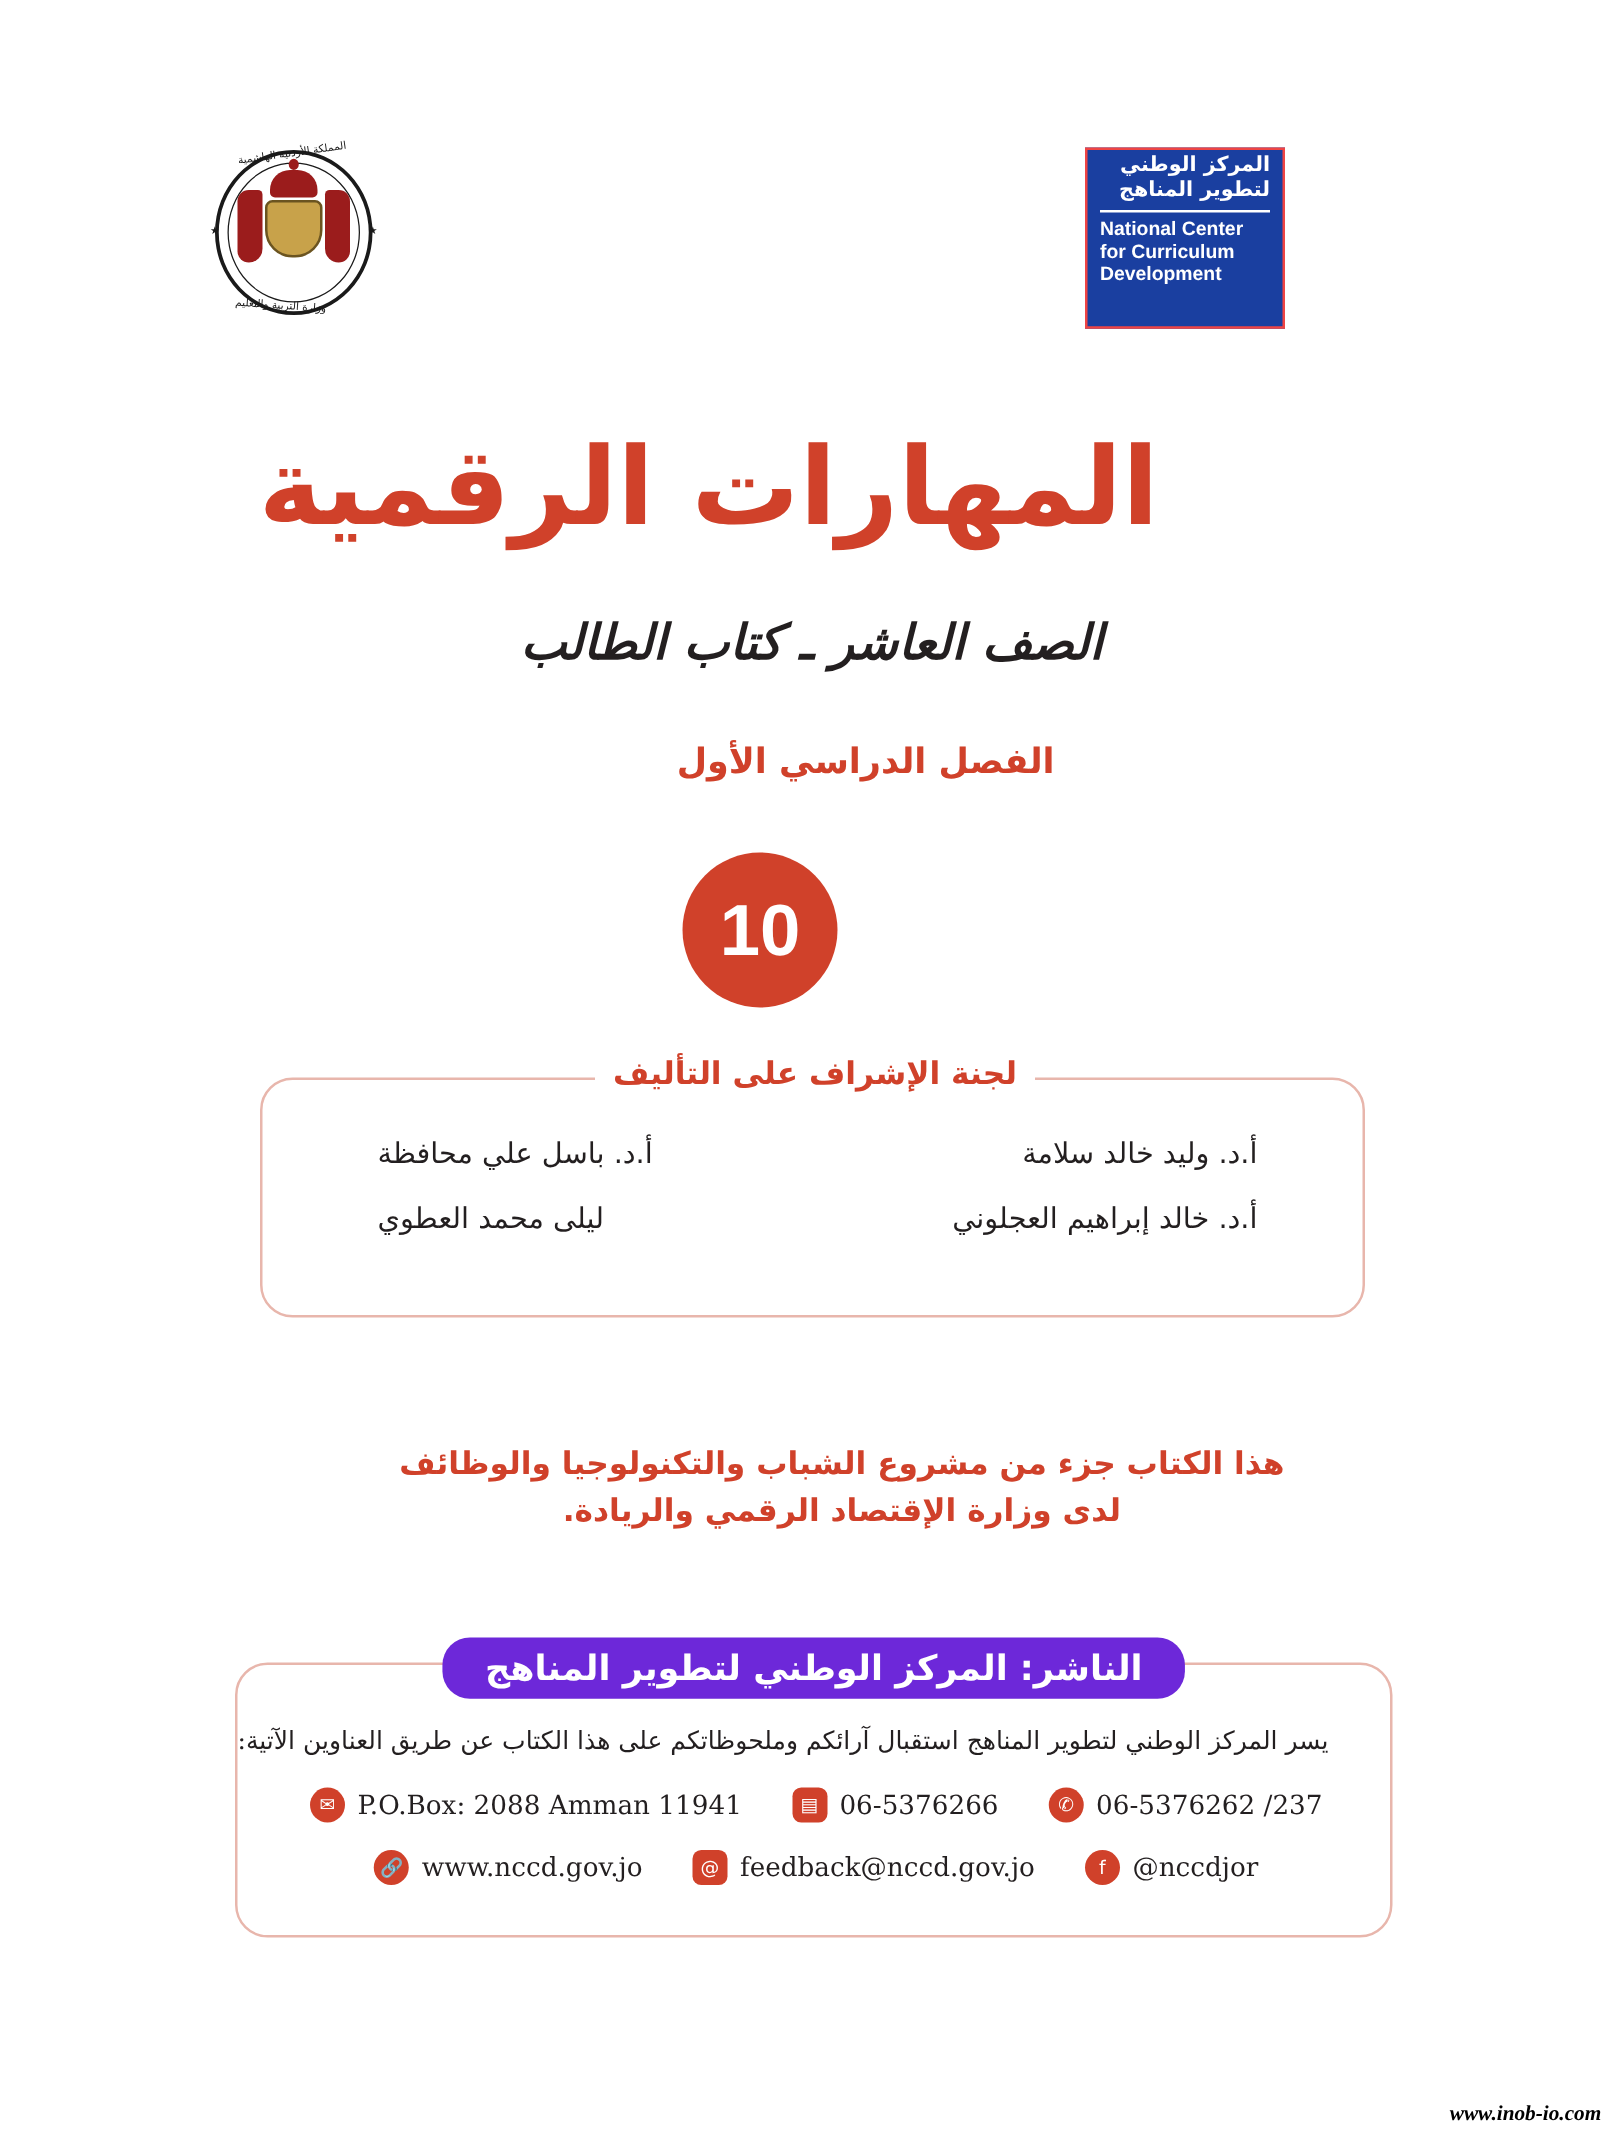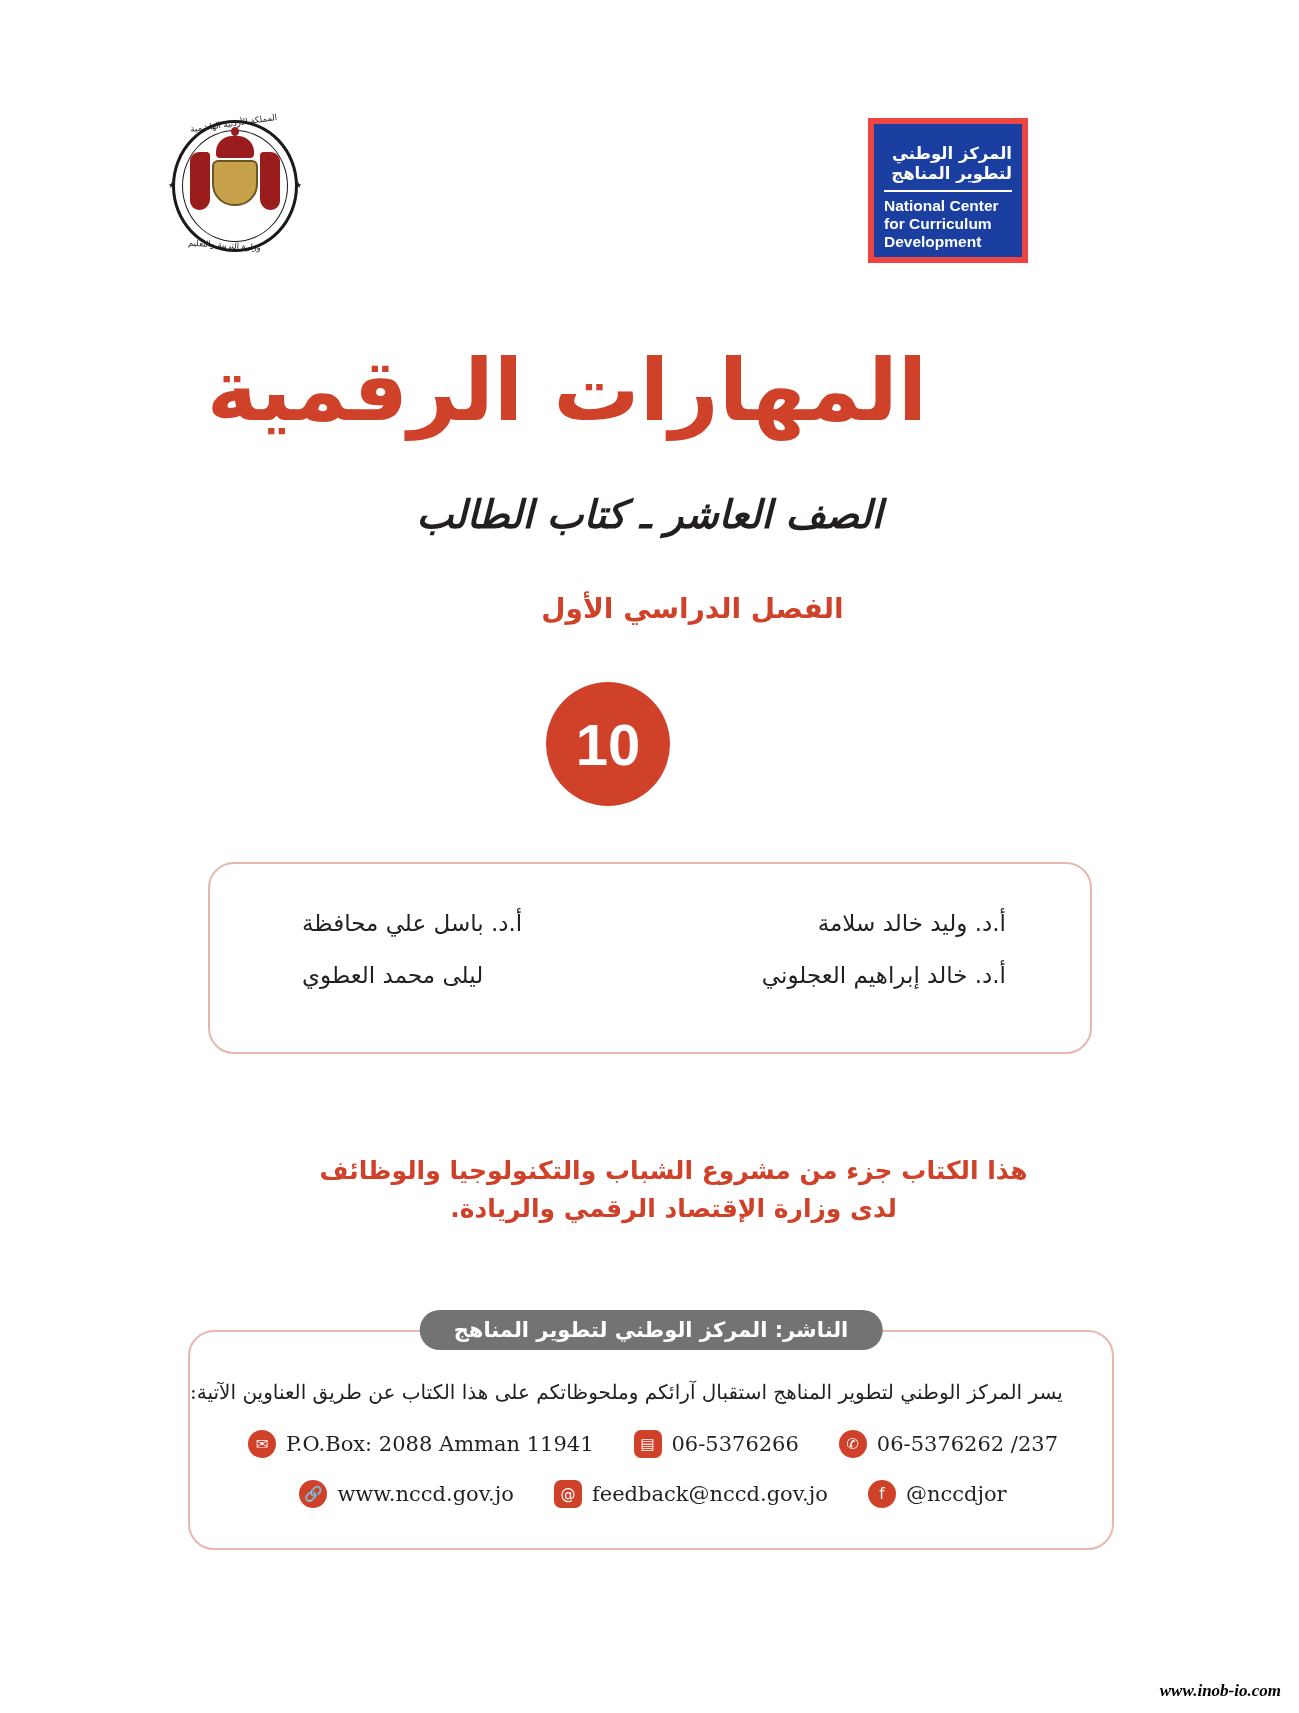--- a/index.html
+++ b/index.html
@@ -113,22 +113,22 @@
 
   .nccd-logo {
     position: absolute;
     top: 118px;
     left: 868px;
     width: 160px;
     height: 145px;
     background: #1a3fa0;
     color: #ffffff;
     box-sizing: border-box;
-    padding: 20px 10px 6px 10px;
-    border: 6px solid #ef4444;
+    padding: 2px 10px 6px 10px;
+    border: 2px solid #ef4444;
   }
   .nccd-ar {
     direction: rtl;
     text-align: right;
     font-weight: bold;
     font-size: 16.5px;
     line-height: 1.24;
     font-family: "DejaVu Sans", sans-serif;
     white-space: nowrap;
   }
@@ -279,25 +279,25 @@
     height: 220px;
     border: 2px solid #e8b6ac;
     border-radius: 26px;
     box-sizing: border-box;
   }
   .publisher-pill {
     position: absolute;
     top: -22px;
     left: 50%;
     transform: translateX(-50%);
-    background: #737373;
+    background: #6d28d9;
     color: #ffffff;
     border-radius: 22px;
     padding: 8px 34px;
-    font-size: 21px;
+    font-size: 28px;
     font-weight: bold;
     white-space: nowrap;
     direction: rtl;
     font-family: "DejaVu Sans", sans-serif;
   }
   .publisher-intro {
     position: absolute;
     top: 48px;
     left: 0;
     width: 926px;
@@ -397,20 +397,23 @@
   </div>
 </div>
 
 <div class="title-main">المهارات الرقمية</div>
 <div class="title-sub">الصف العاشر ـ كتاب الطالب</div>
 <div class="title-term">الفصل الدراسي الأول</div>
 
 <div class="grade-badge">10</div>
 
 <div class="committee">
+  <div class="committee-legend">
+    <span class="lbl">لجنة الإشراف على التأليف</span>
+  </div>
   <div class="committee-names">
     <div class="committee-row">
       <div>أ.د. وليد خالد سلامة</div>
       <div>أ.د. باسل علي محافظة</div>
     </div>
     <div class="committee-row">
       <div>أ.د. خالد إبراهيم العجلوني</div>
       <div>ليلى محمد العطوي</div>
     </div>
   </div>

